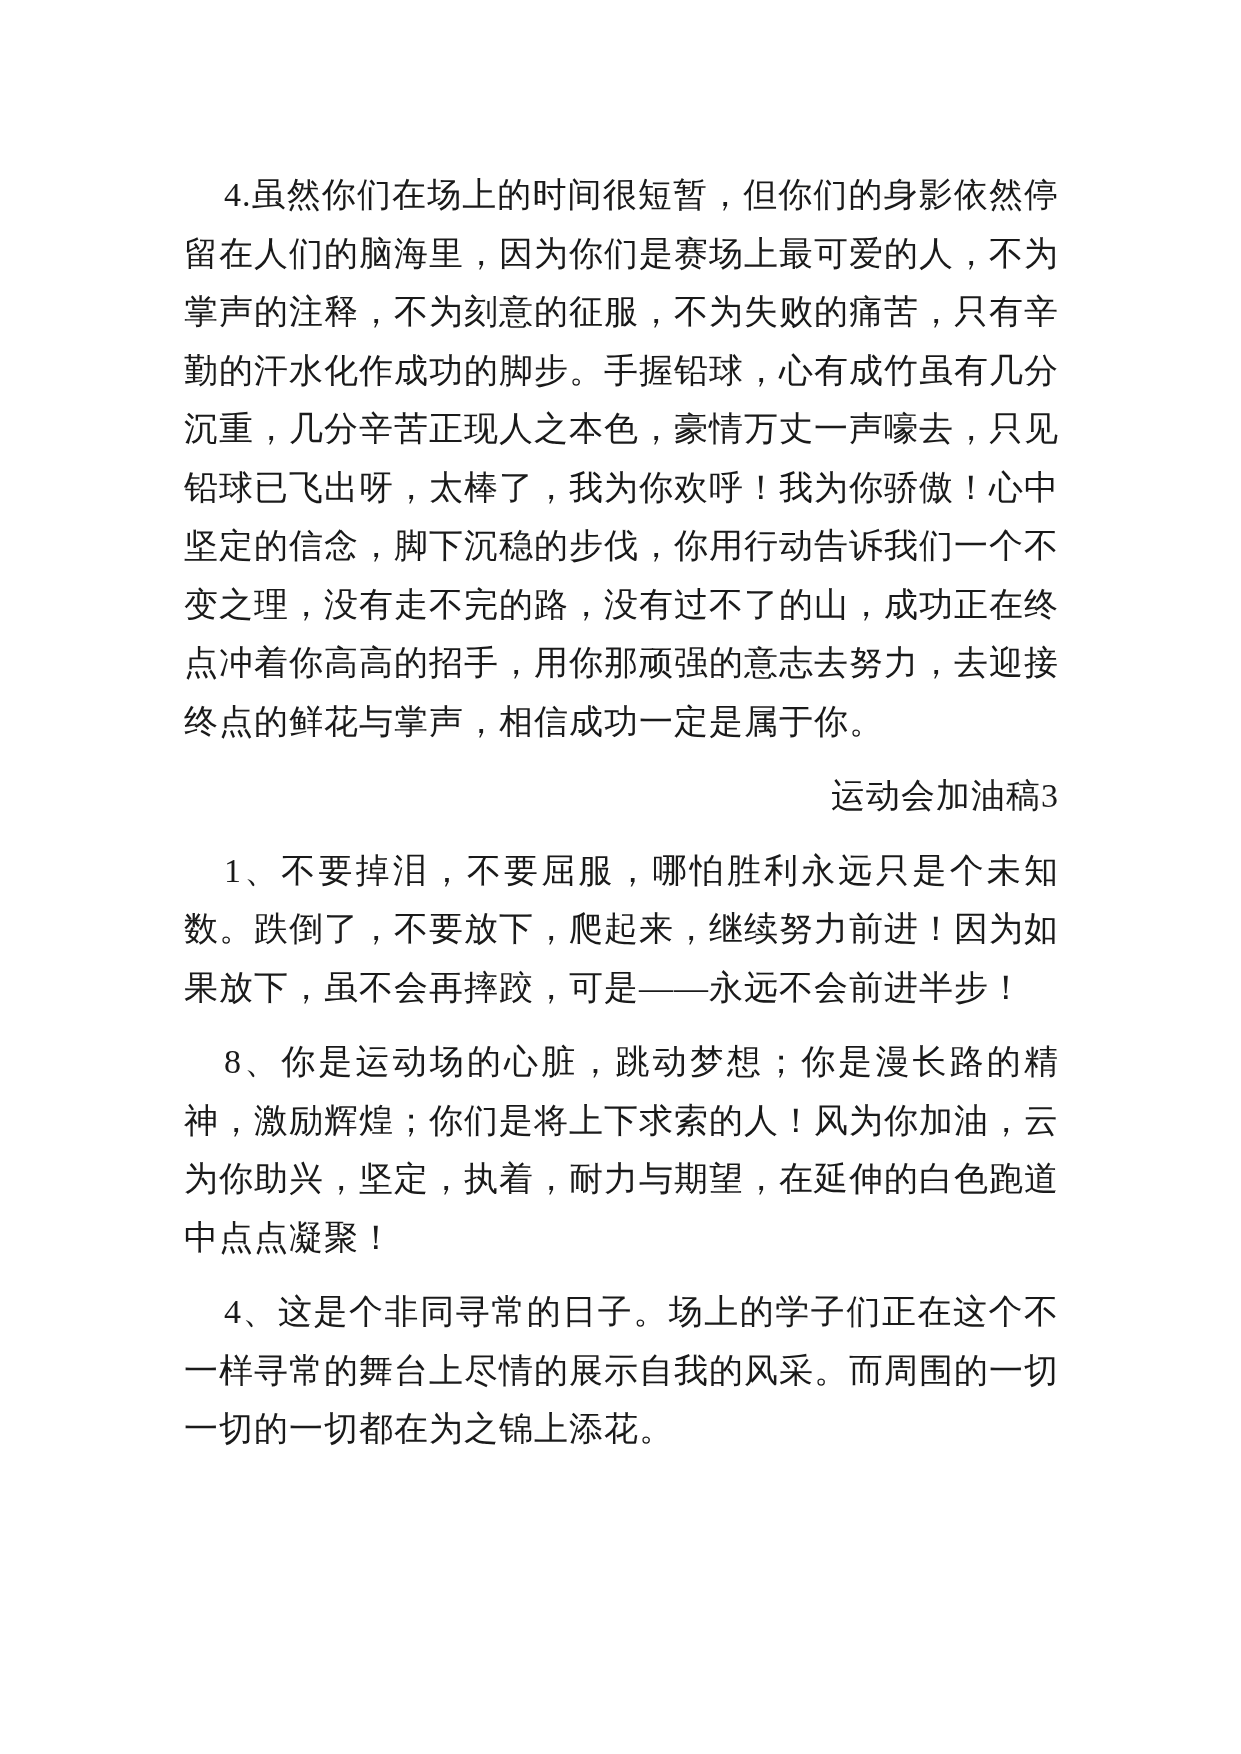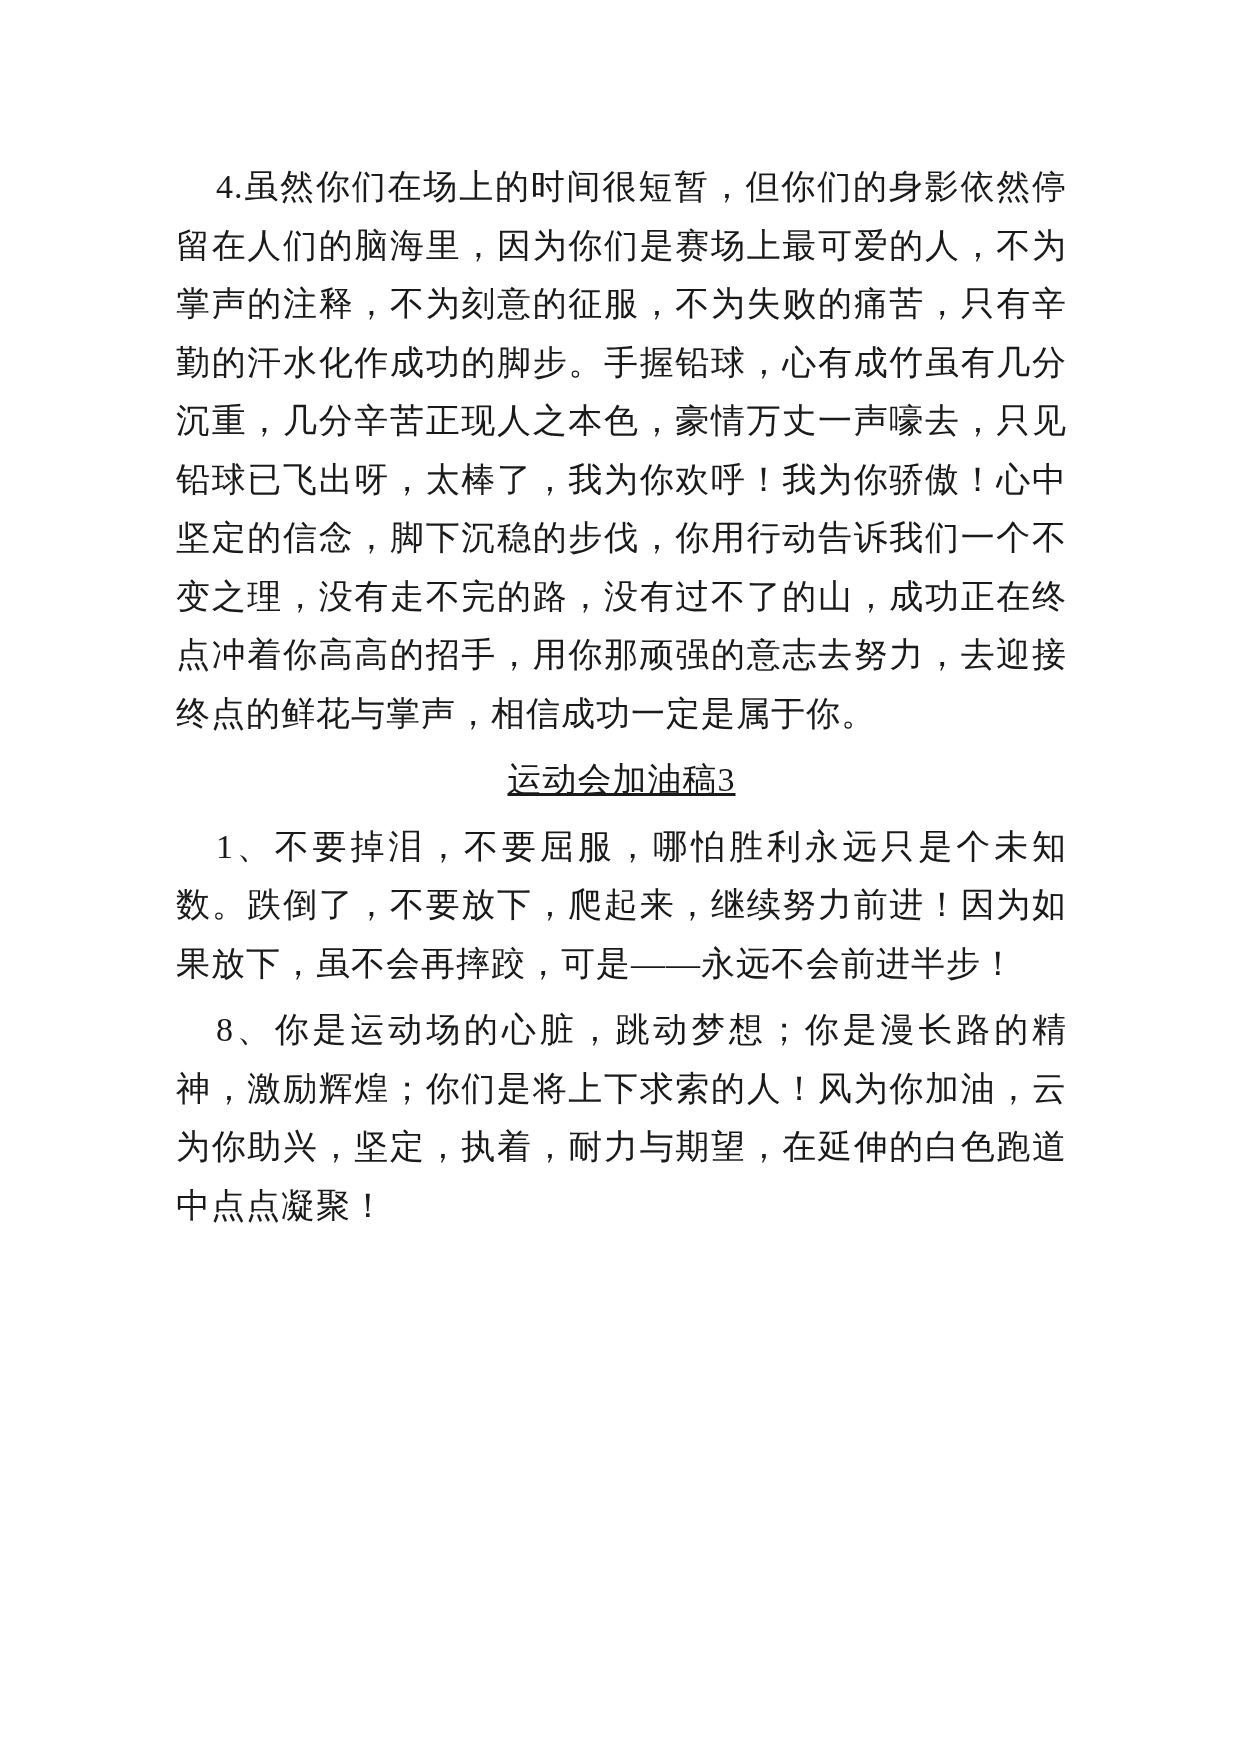--- a/index.html
+++ b/index.html
@@ -14,43 +14,43 @@
     font-family: "Liberation Serif", serif;
   }
   .page {
     box-sizing: border-box;
     width: 1241px;
     height: 1754px;
     background: #ffffff;
     padding: 150px 166px 0 168px;
   }
   .doc-text p {
-    margin: 8px;
+    margin: 16px;
     padding: 0;
     font-size: 34px;
     line-height: 58.5px;
     letter-spacing: 1px;
     color: #1a1a1a;
     font-weight: normal;
     text-align: justify;
     text-justify: inter-ideograph;
     word-break: normal;
   }
   .doc-text p.indent {
     text-indent: 40px;
   }
   .doc-text p.heading {
     text-indent: 0;
-    text-align: center;
-    text-decoration: underline;
+    text-align: right;
   }
 </style>
 </head>
 <body>
 
 <div class="page">
   <div class="doc-text">
     <p class="indent">4.虽然你们在场上的时间很短暂，但你们的身影依然停留在人们的脑海里，因为你们是赛场上最可爱的人，不为掌声的注释，不为刻意的征服，不为失败的痛苦，只有辛勤的汗水化作成功的脚步。手握铅球，心有成竹虽有几分沉重，几分辛苦正现人之本色，豪情万丈一声嚎去，只见铅球已飞出呀，太棒了，我为你欢呼！我为你骄傲！心中坚定的信念，脚下沉稳的步伐，你用行动告诉我们一个不变之理，没有走不完的路，没有过不了的山，成功正在终点冲着你高高的招手，用你那顽强的意志去努力，去迎接终点的鲜花与掌声，相信成功一定是属于你。</p>
     <p class="heading">运动会加油稿3</p>
     <p class="indent">1、不要掉泪，不要屈服，哪怕胜利永远只是个未知数。跌倒了，不要放下，爬起来，继续努力前进！因为如果放下，虽不会再摔跤，可是——永远不会前进半步！</p>
     <p class="indent">8、你是运动场的心脏，跳动梦想；你是漫长路的精神，激励辉煌；你们是将上下求索的人！风为你加油，云为你助兴，坚定，执着，耐力与期望，在延伸的白色跑道中点点凝聚！</p>
+    <p class="indent">4、这是个非同寻常的日子。场上的学子们正在这个不一样寻常的舞台上尽情的展示自我的风采。而周围的一切一切的一切都在为之锦上添花。</p>
   </div>
 </div>
 
 </body></html>

